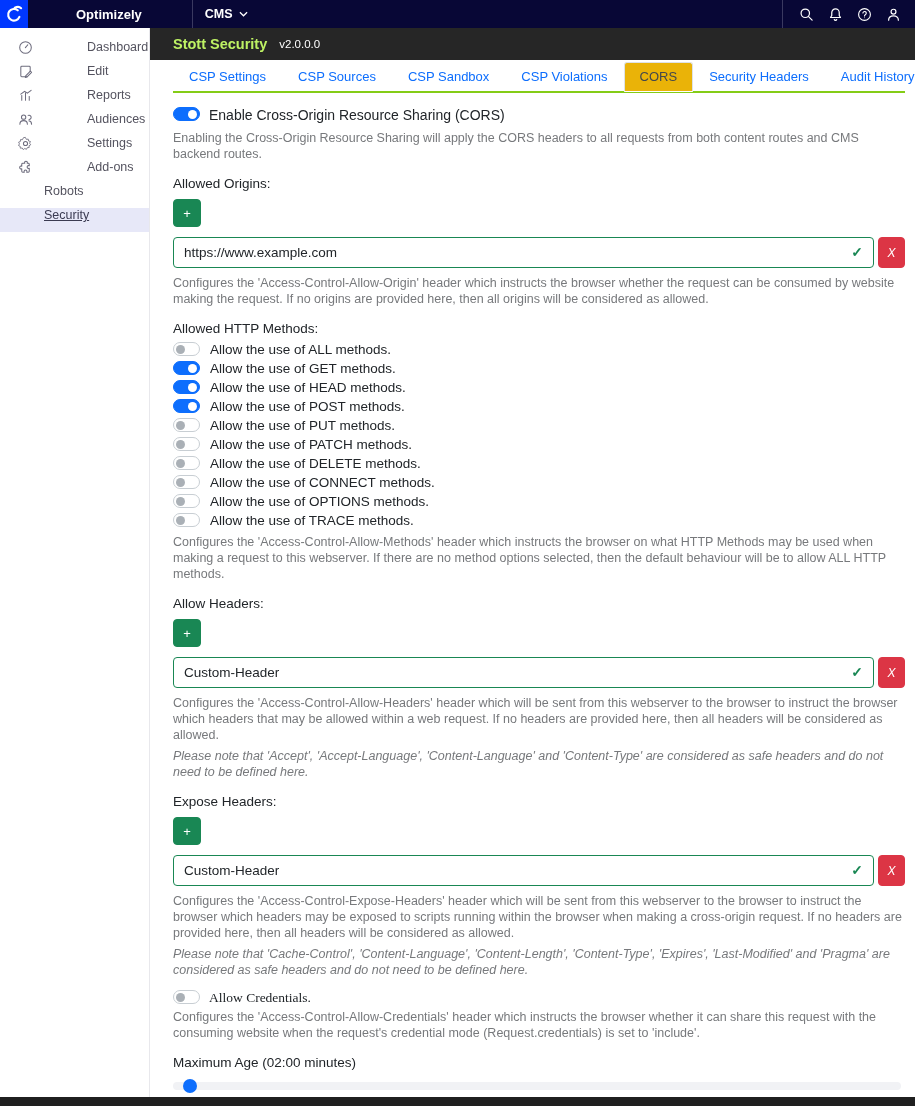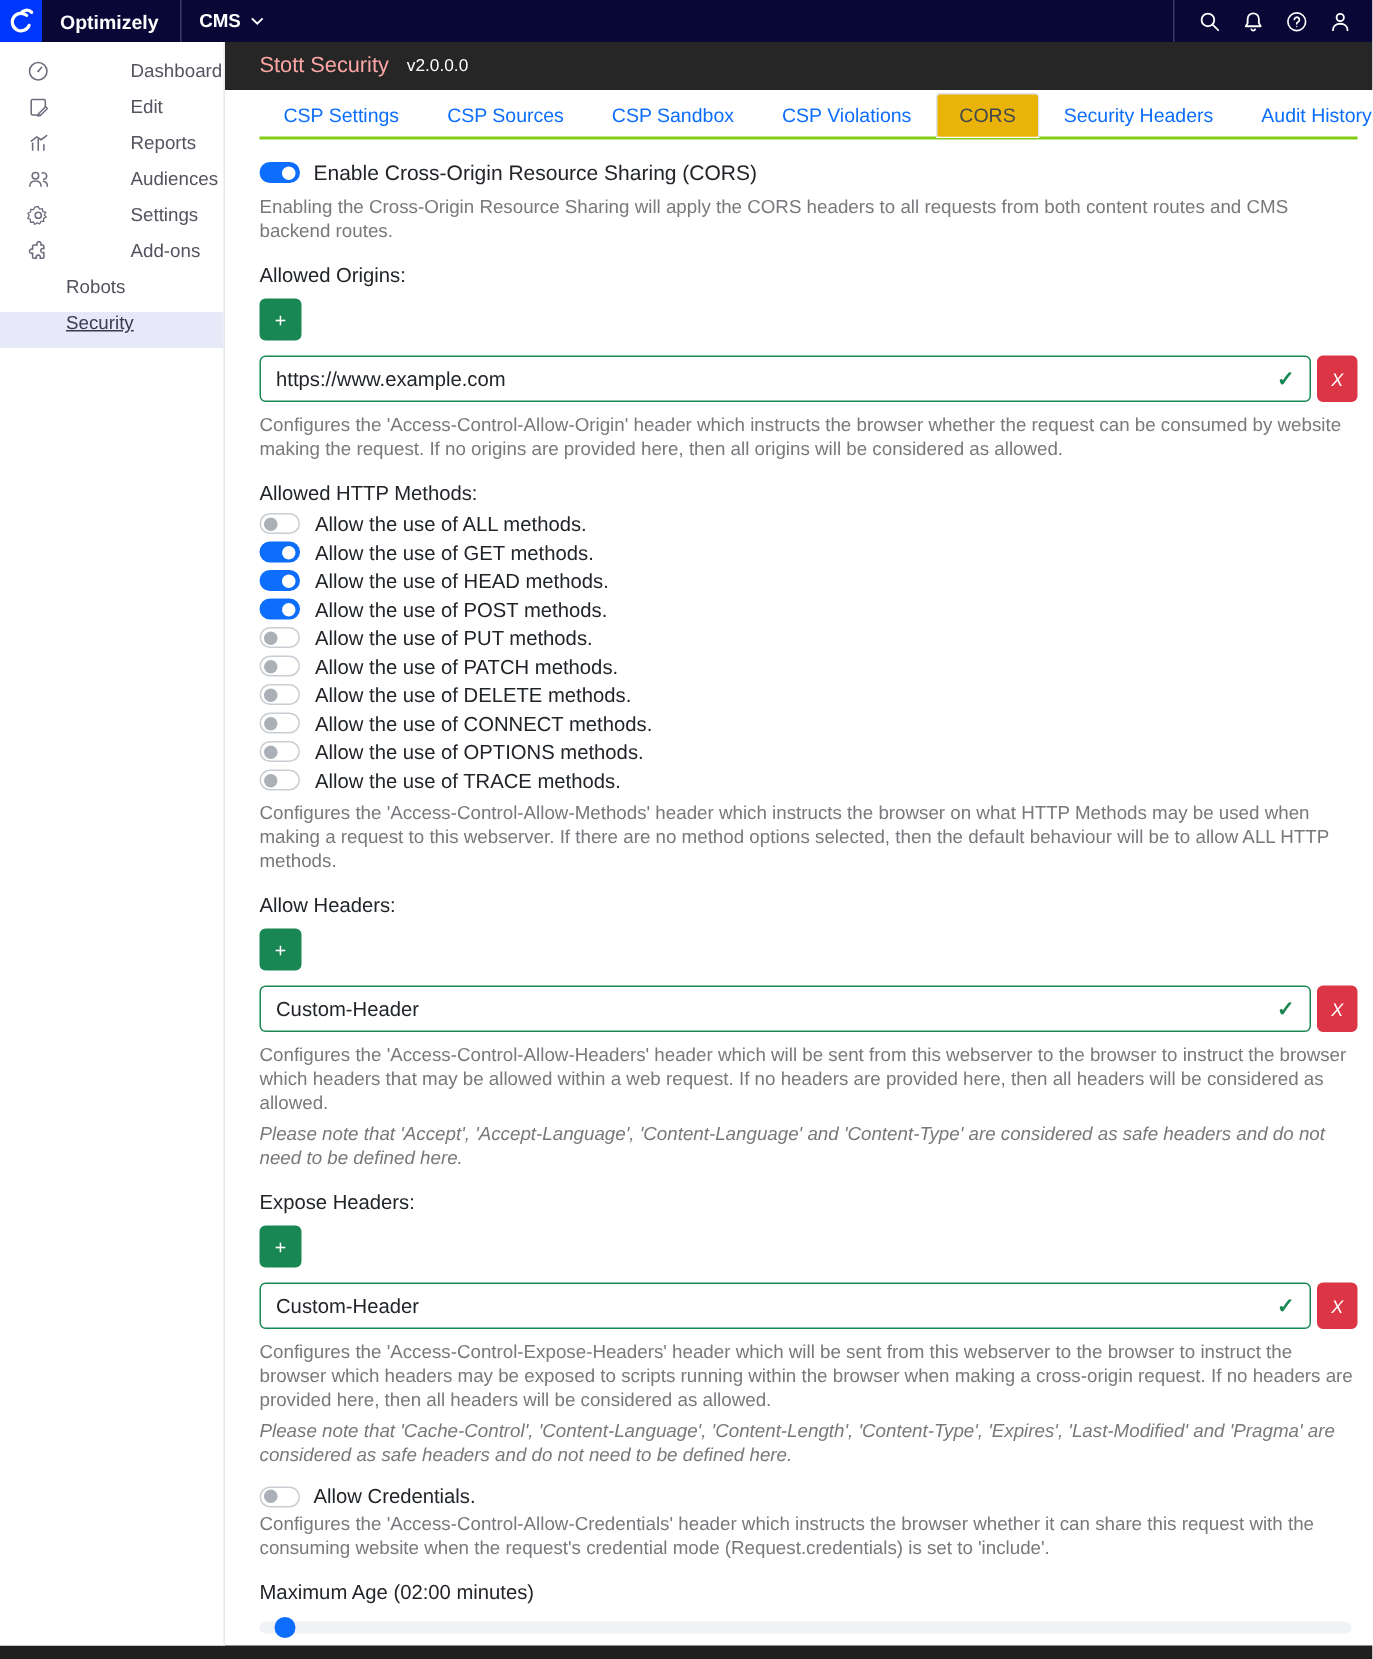--- a/index.html
+++ b/index.html
@@ -1,56 +1,56 @@
 <!DOCTYPE html>
 <html><head>
 <meta charset="utf-8">
 <style>
   * { margin:0; padding:0; box-sizing:border-box; }
   html,body { width:915px; height:1106px; overflow:hidden; background:#fff;
     font-family:"Liberation Sans", sans-serif; color:#212529; }
 
   
-  .topbar { display:flex; align-items:center; height:28px; background:#080736; }
+  .topbar { display:flex; align-items:center; height:28px; background:#080736;gap:36px; }
   .logo-box { width:28px; height:28px; background:#0037ff; display:flex; align-items:center; justify-content:center; flex:0 0 auto; }
   .brand { color:#fff; font-weight:bold; font-size:13px; padding:0 14px 0 12px; }
   .product-switch { display:flex; align-items:center; gap:6px; color:#fff; font-size:12.5px; font-weight:bold;
     border-left:1px solid #3a3960; padding:0 12px; height:100%; cursor:pointer; }
   .topbar-spacer { flex:1; }
   .topbar-icons { display:flex; align-items:center; gap:14px; padding-right:14px; border-left:1px solid #3a3960; padding-left:16px; height:100%; }
   .tb-icon { width:15px; height:15px; display:block; cursor:pointer; }
 
   
   .app { display:flex; height:1069px; }
   .sidebar { width:150px; background:#fff; border-right:1px solid #e8e8ec; padding-top:12px; flex:0 0 auto; }
   .side-item { display:flex; align-items:flex-start; height:24px; padding-left:18px; font-size:12.5px; color:#54535f; cursor:pointer;gap:43px; }
   .side-item .s-icon { width:15px; height:15px; margin-right:11px; flex:0 0 auto; }
   .side-item.sub { padding-left:44px; }
   .side-item.active { background:#e7e8f8; color:#3b3b52;text-decoration:underline; }
 
   .main { flex:1; display:flex; flex-direction:column; min-width:0; }
   .page-header { height:32px; background:#262626; display:flex; align-items:center; padding-left:23px; flex:0 0 auto; }
-  .page-title { color:#fca5a5; font-weight:normal; font-size:14.5px; }
+  .page-title { color:#bef264; font-weight:bold; font-size:14.5px; }
   .page-version { color:#fff; font-size:11.5px; margin-left:12px; }
 
   .content { flex:1; overflow:hidden; padding:0 10px 0 23px; }
 
   
   .tabs { display:flex; border-bottom:2px solid #84cc16; margin-top:2px; }
   .tab { padding:6px 15px 7px; font-size:13px; color:#0d6efd; cursor:pointer;
     border:1px solid transparent; margin-bottom:-1px; border-radius:3px 3px 0 0; white-space:nowrap; }
   .tab.active { color:#43484d; background:#eab308; border-color:#dee2e6 #dee2e6 #fff; }
 
   
   .switch { width:27px; height:14px; border-radius:8px; background:#fff; border:1px solid #c8ced3; position:relative; flex:0 0 auto; cursor:pointer; }
   .switch .knob { position:absolute; top:1.5px; left:2px; width:9px; height:9px; border-radius:50%; background:#aab0b6; }
   .switch.on { background:#0d6efd; border-color:#0d6efd; }
   .switch.on .knob { left:auto; right:2px; background:#fff; }
 
-  .toggle-row { display:flex; align-items:center; gap:9px; margin-top:14px; font-size:14px; }
+  .toggle-row { display:flex; gap:9px; margin-top:14px; font-size:14px; }
   .help { font-size:12.5px; line-height:16px; color:#77797c; margin-top:7px; max-width:732px; }
   .help.note { margin-top:5px;font-style:italic; }
   .form-label { font-size:13.5px; margin-top:14px; }
 
   .btn-add { margin-top:8px; width:28px; height:28px; background:#198754; color:#fff; border:1px solid #198754;
     border-radius:4px; font-size:13px; display:flex; align-items:center; justify-content:center; cursor:pointer; }
 
   .input-group { display:flex; margin-top:10px; align-items:stretch; }
   .val-wrap { position:relative; flex:1; }
   .val-input { width:100%; height:31px; border:1px solid #198754; border-radius:4px; padding:0 30px 0 10px;
@@ -285,21 +285,21 @@
       <div class="input-group">
         <div class="val-wrap">
           <input class="val-input" type="text" value="Custom-Header" style="">
           <span class="check-glyph">✓</span>
         </div>
         <button class="btn-remove">X</button>
       </div>
       <div class="help">Configures the 'Access-Control-Expose-Headers' header which will be sent from this webserver to the browser to instruct the browser which headers may be exposed to scripts running within the browser when making a cross-origin request. If no headers are provided here, then all headers will be considered as allowed.</div>
       <div class="help note">Please note that 'Cache-Control', 'Content-Language', 'Content-Length', 'Content-Type', 'Expires', 'Last-Modified' and 'Pragma' are considered as safe headers and do not need to be defined here.</div>
 
-      <div class="toggle-row" style="font-size:13.5px; margin-top:12px;">
+      <div class="toggle-row" style="font-size:13.5px; margin-top:12px;font-family:Liberation Serif, serif;">
         <span class="switch">
             <span class="knob"></span>
           </span>
         <span>Allow Credentials.</span>
       </div>
       <div class="help" style="margin-top:3px;">Configures the 'Access-Control-Allow-Credentials' header which instructs the browser whether it can share this request with the consuming website when the request's credential mode (Request.credentials) is set to 'include'.</div>
 
       <div class="form-label">Maximum Age (02:00 minutes)</div>
       <div class="slider">
         <div class="track"></div>

